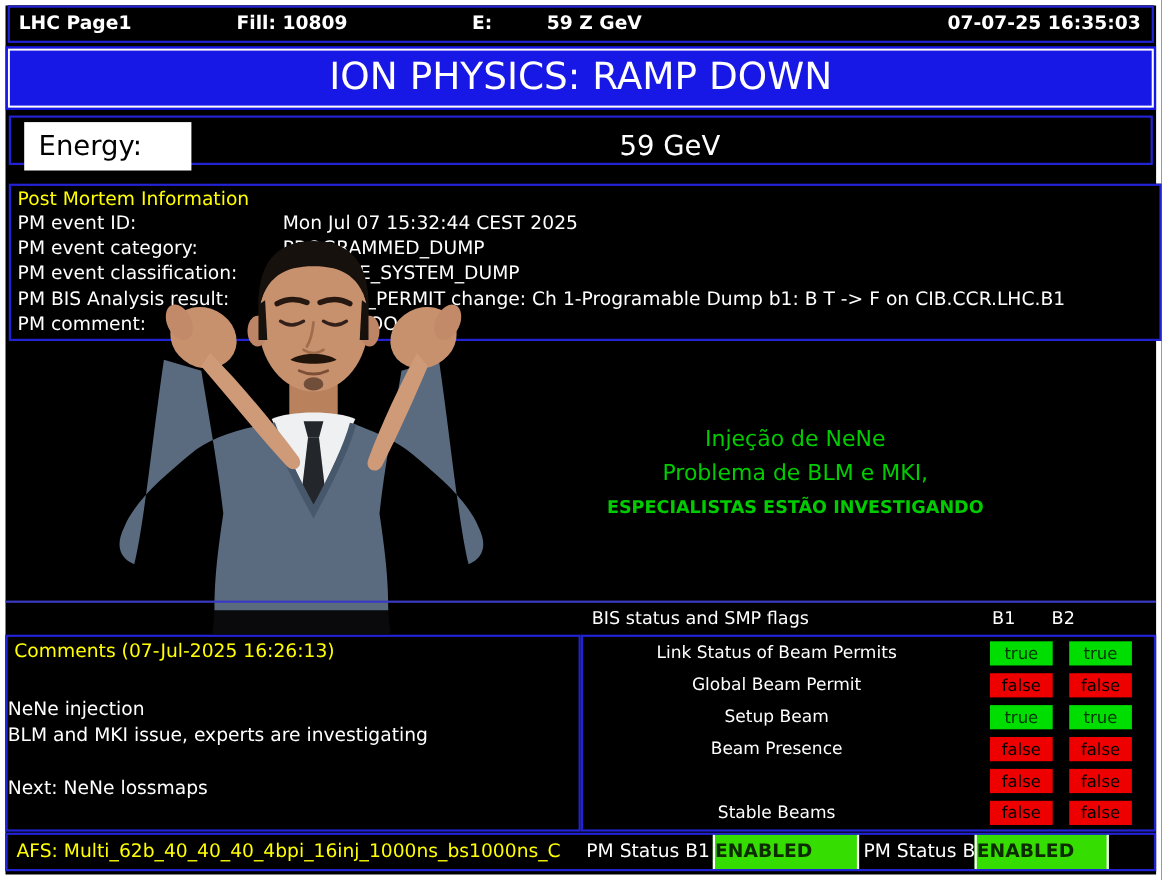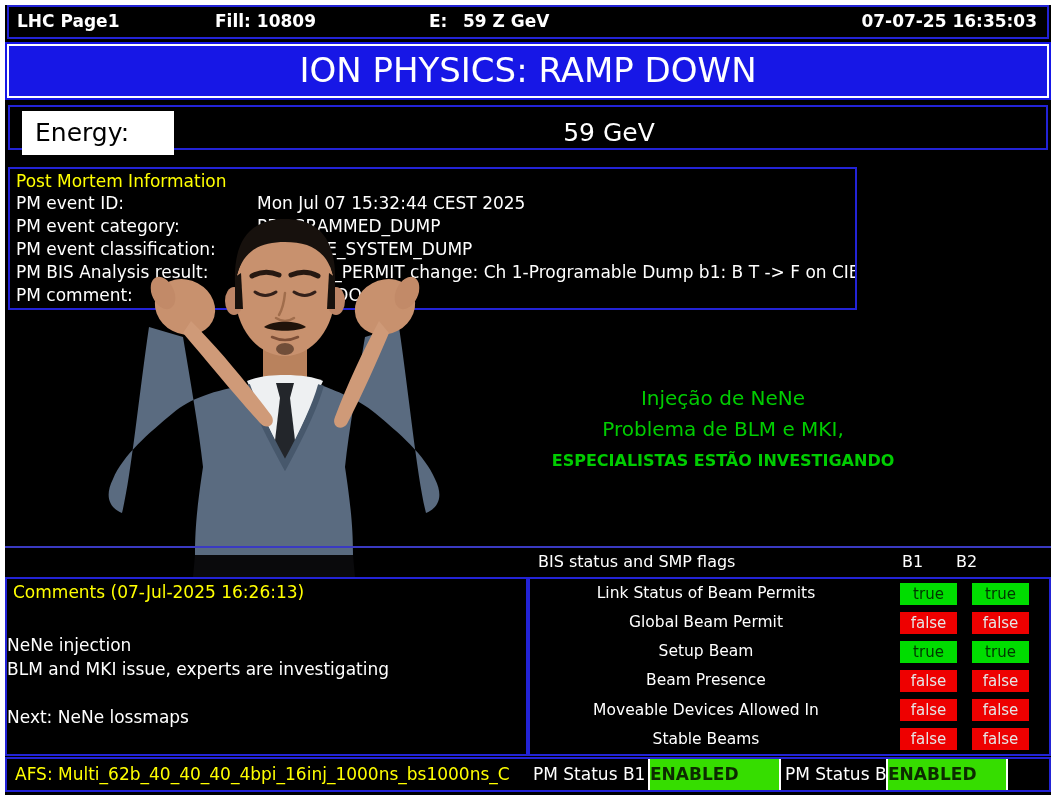--- a/index.html
+++ b/index.html
@@ -7,33 +7,33 @@
   .page{position:absolute;left:0;top:0;width:1056px;height:800px;}
   .screen{position:absolute;left:5px;top:5px;width:1046px;height:790px;background:#000;}
   .abs{position:absolute;box-sizing:border-box;}
 
   
   .top-bar{left:7px;top:5px;width:1042px;height:34px;border:2px solid #2323d6;background:#000;color:#fff;font-weight:bold;font-size:17px;}
   .top-bar span{position:absolute;line-height:29px;white-space:nowrap;}
   .tb-app{left:8px;}
   .tb-fill{left:206px;}
   .tb-elab{left:420px;}
-  .tb-eval{left:454px;}
+  .tb-eval{left:488px;}
   .tb-date{right:10px;}
 
   
   .title-banner{left:7px;top:44px;width:1042px;height:54px;background:#1717e6;outline:2px solid #1717e6;border:2px solid #ffffff;color:#fff;text-align:center;font-size:34px;line-height:49px;}
 
   
   .energy-panel{left:8px;top:105px;width:1040px;height:45px;border:2px solid #2323d6;background:#000;}
   .energy-box{position:absolute;left:12px;top:4px;width:152px;height:44px;background:#fff;color:#000;font-size:25px;line-height:44px;padding-left:13px;box-sizing:border-box;}
   .energy-value{position:absolute;left:170px;right:8px;top:0;height:52px;line-height:52px;text-align:center;color:#fff;font-size:25px;}
 
   
-  .pm-panel{left:8px;top:167px;width:849px;height:143px;border:2px solid #2323d6;background:#000;padding:2px 0 0 6px;color:#fff;font-size:17px;overflow:hidden;}
+  .pm-panel{left:8px;top:167px;width:1048px;height:143px;border:2px solid #2323d6;background:#000;padding:2px 0 0 6px;color:#fff;font-size:17px;overflow:hidden;}
   .panel-header{color:#ffff00;line-height:21px;}
   .pm-row{line-height:23px;white-space:nowrap;}
   .pm-label{display:inline-block;width:241px;}
   .pm-indent{padding-left:66px;}
 
   
   .announcement{left:430px;top:383px;width:586px;text-align:center;color:#00cc00;font-size:20px;line-height:31px;}
   .announcement .emph{font-weight:bold;font-size:16px;}
 
   
@@ -56,21 +56,21 @@
   .comment-line{min-height:24px;}
 
   
   .bis-panel{left:528px;top:577px;width:523px;height:179px;border:2px solid #2323d6;background:#000;overflow:hidden;}
   .bis-row{position:relative;height:29.16px;}
   .bis-label{position:absolute;left:0;width:352px;text-align:center;color:#fff;font-size:15.5px;line-height:29px;white-space:nowrap;}
   .flag-badge{position:absolute;top:3.5px;width:57px;height:22px;text-align:center;font-size:15px;line-height:22px;margin-left:16px;}
   .col-b1{left:354px;}
   .col-b2{left:426px;}
   .v-true{background:#00dd00;color:#003500;}
-  .v-false{background:#ee0000;color:#e5e5e5;}
+  .v-false{background:#ee0000;color:#000000;}
 
   
   .bottom-bar{left:5px;top:757px;width:1046px;height:35px;border:2px solid #2323d6;background:#000;z-index:6;}
   .afs{position:absolute;left:0;top:0;width:526px;height:31px;line-height:31px;padding-left:8px;color:#ffff00;font-size:17px;white-space:nowrap;overflow:hidden;box-sizing:border-box;}
   .pm-status-label{position:absolute;top:0;height:31px;line-height:31px;color:#fff;font-size:17px;white-space:nowrap;}
   .psl-1{left:526px;width:115px;}
   .psl-2{left:778px;width:101px;text-align:center;}
   .enabled-badge{position:absolute;top:0;height:31px;line-height:31px;text-align:left;background:#36dd00;border-left:2px solid #fff;border-right:2px solid #fff;color:#0c2b00;font-weight:bold;font-size:17px;box-sizing:border-box;}
   .eb-1{left:641px;width:133px;}
   .eb-2{left:879px;width:122px;}
@@ -208,21 +208,20 @@
       <span class="bis-label">Setup Beam</span>
       <span class="flag-badge col-b1 v-true">true</span>
       <span class="flag-badge col-b2 v-true">true</span>
     </div>
     <div class="bis-row">
       <span class="bis-label">Beam Presence</span>
       <span class="flag-badge col-b1 v-false">false</span>
       <span class="flag-badge col-b2 v-false">false</span>
     </div>
     <div class="bis-row">
-      <span class="bis-label">Moveable Devices Allowed In</span>
       <span class="flag-badge col-b1 v-false">false</span>
       <span class="flag-badge col-b2 v-false">false</span>
     </div>
     <div class="bis-row">
       <span class="bis-label">Stable Beams</span>
       <span class="flag-badge col-b1 v-false">false</span>
       <span class="flag-badge col-b2 v-false">false</span>
     </div>
   </div>
 

